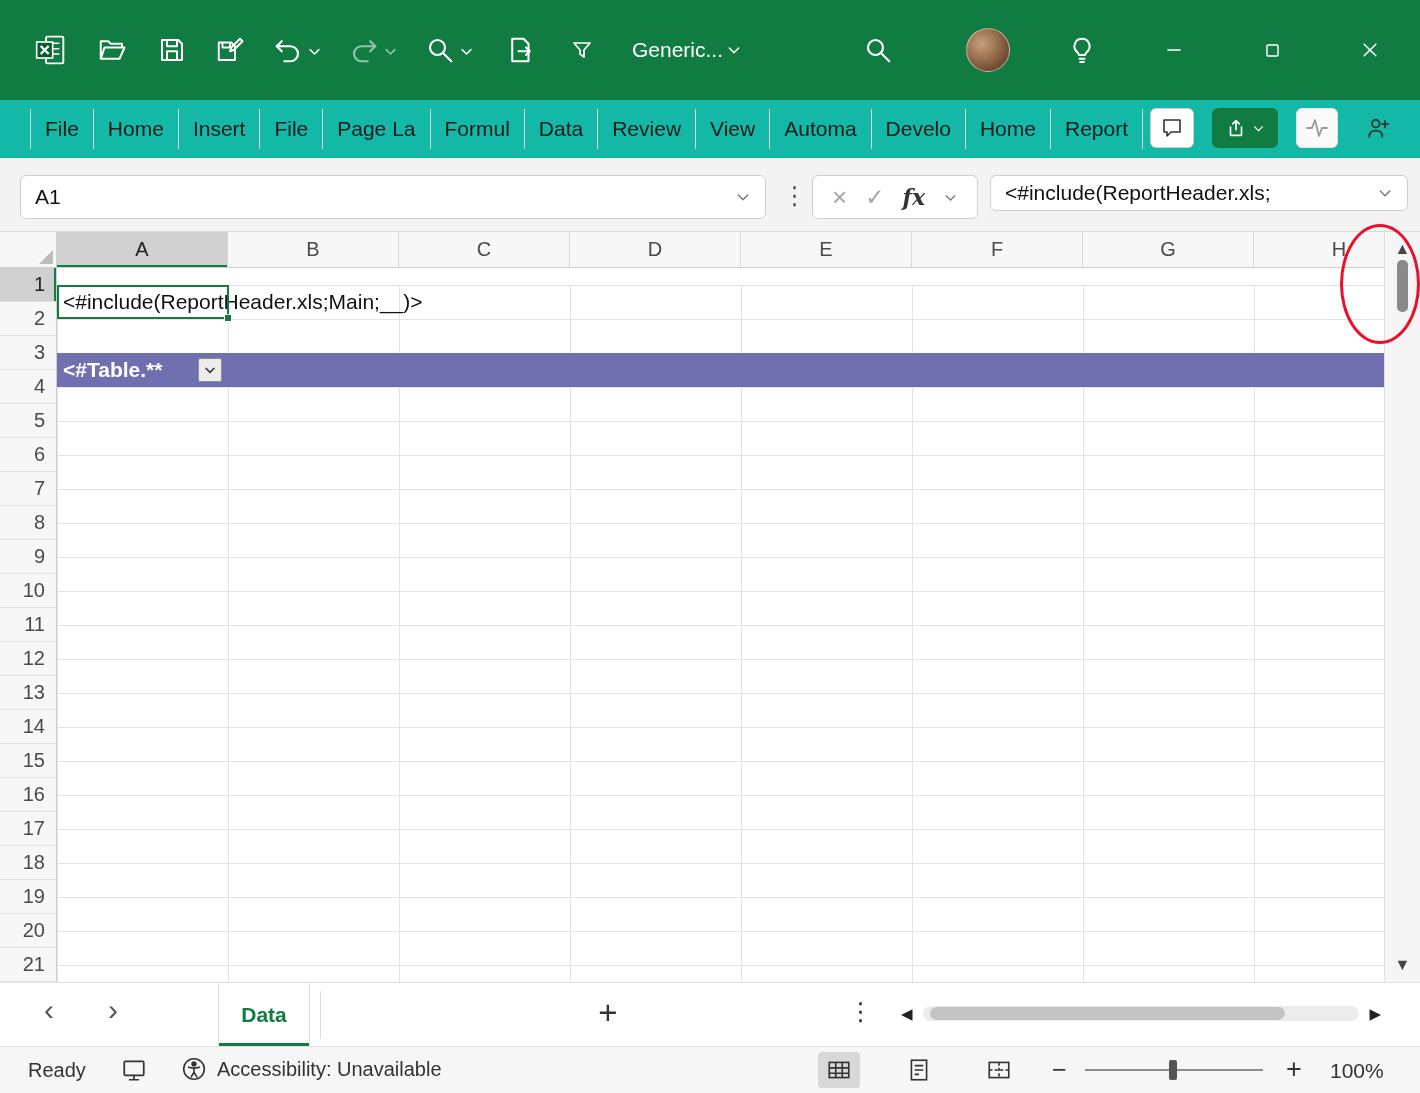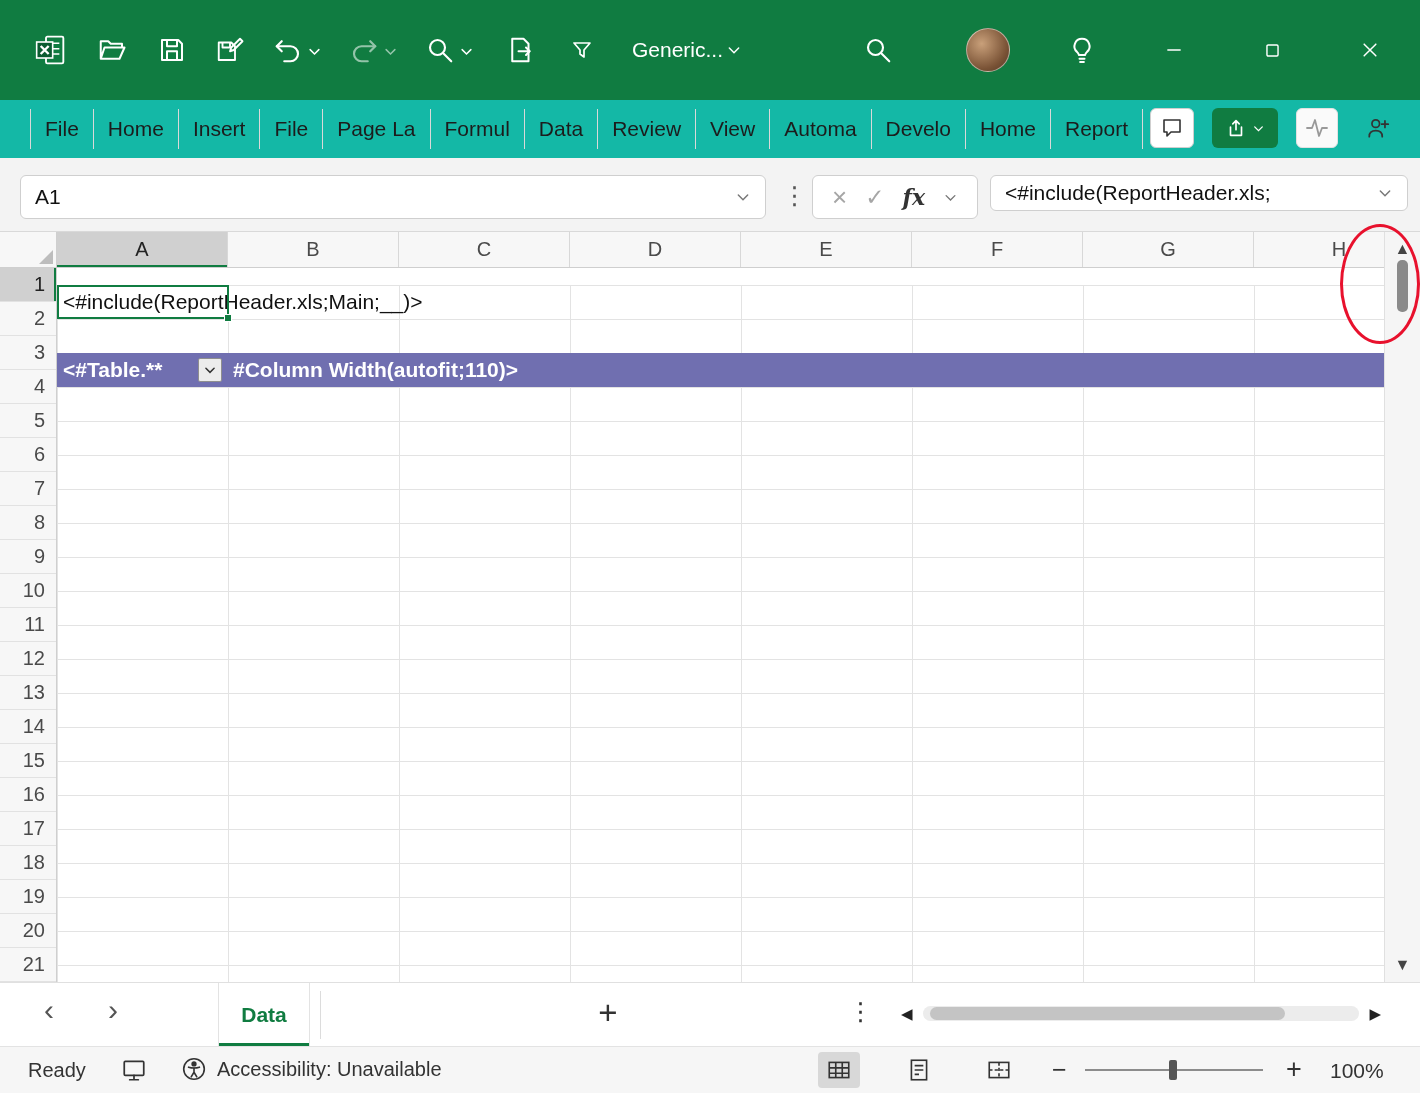--- a/index.html
+++ b/index.html
@@ -332,21 +332,20 @@
       <div class="a1-text">&lt;#include(ReportHeader.xls;Main;__)&gt;</div>
       <div class="sel"></div>
       <div class="fill-handle"></div>
       <div class="row3">
         <span class="a3-text">&lt;#Table.**</span>
         <span class="a3-drop">
           <svg viewBox="0 0 24 24" width="14" height="14" fill="none" stroke="#333" stroke-width="2.6" stroke-linecap="round">
               <path d="M5 9l7 7 7-7"></path>
             </svg>
         </span>
-        <span class="b3-text">#Column Width(autofit;110)&gt;</span>
       </div>
     </div>
     <div class="vscroll">
       <span class="vs-up">▲</span>
       <div class="vs-thumb"></div>
       <span class="vs-down">▼</span>
     </div>
   </div>
 
   <div class="annotation"></div>

